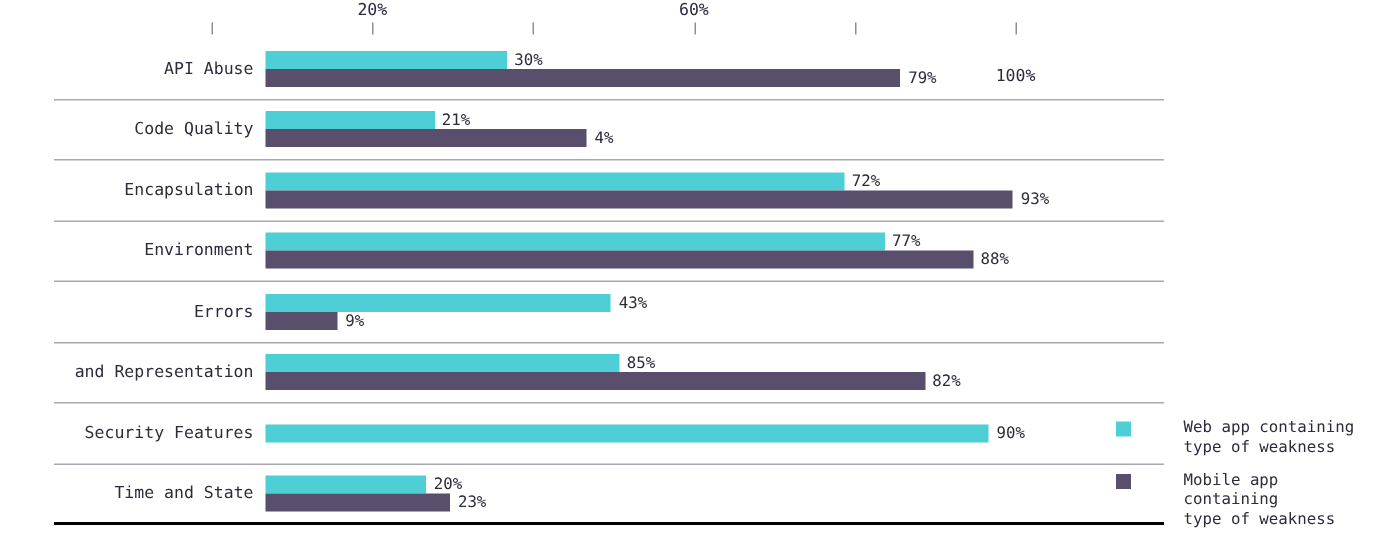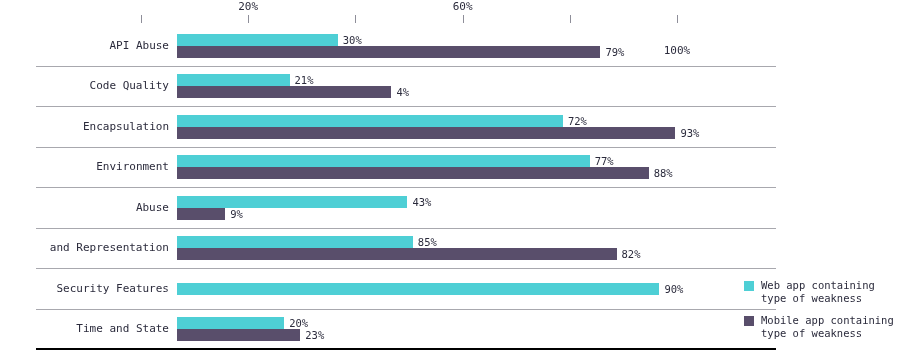--- a/index.html
+++ b/index.html
@@ -136,20 +136,21 @@
     margin-top: 2px;
     margin-right: 7px;
   }
   .legend-swatch.web { background: #4ecfd5; }
   .legend-swatch.mobile { background: #594e6b; }
   .legend-text {
     font-size: 10.5px;
     line-height: 13px;
     color: #2b2b3c;
     white-space: pre-line;
+    margin-left: 28px;
   }
 </style>
 </head>
 <body>
 
 <div id="chart-root">
 
   <div class="axis-area" id="axis-area">
       <div class="axis-tick" style="left: 0px;"></div>
       <div class="axis-tick" style="left: 107.2px;"></div>
@@ -218,21 +219,21 @@
             <span class="bar-value">77%</span>
           </div>
           <div class="bar-line">
             <div class="bar mobile" style="width: 471.68px; background: rgb(89, 78, 107);"></div>
             <span class="bar-value">88%</span>
           </div>
         </div>
       </div>
       <div class="row">
         <div class="cat-label">
-          <span>Abuse</span>
+          <span>Errors</span>
         </div>
         <div class="bars">
           <div class="bar-line">
             <div class="bar web" style="width: 230.48px; background: rgb(78, 207, 213);"></div>
             <span class="bar-value">43%</span>
           </div>
           <div class="bar-line">
             <div class="bar mobile" style="width: 48.24px; background: rgb(89, 78, 107);"></div>
             <span class="bar-value">9%</span>
           </div>

